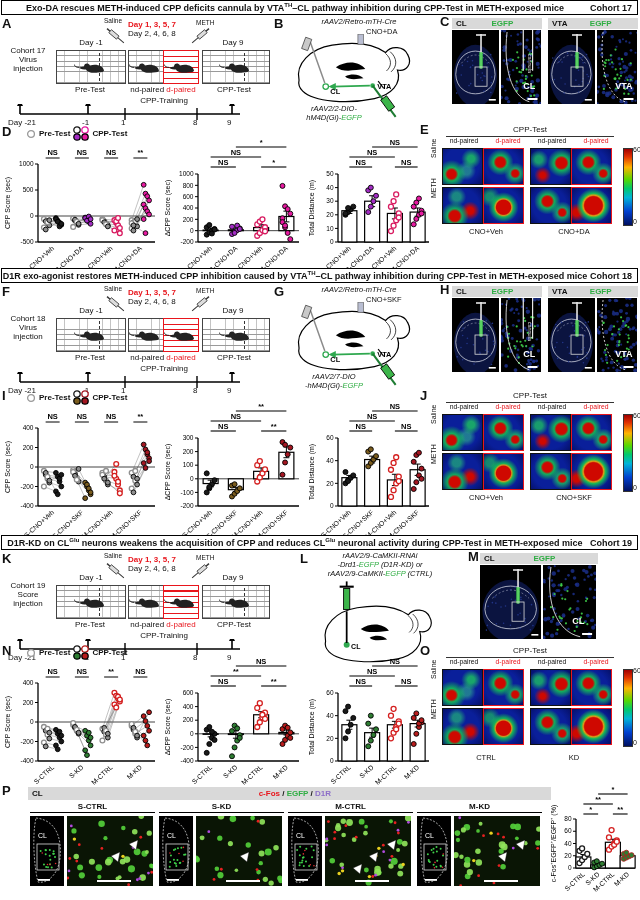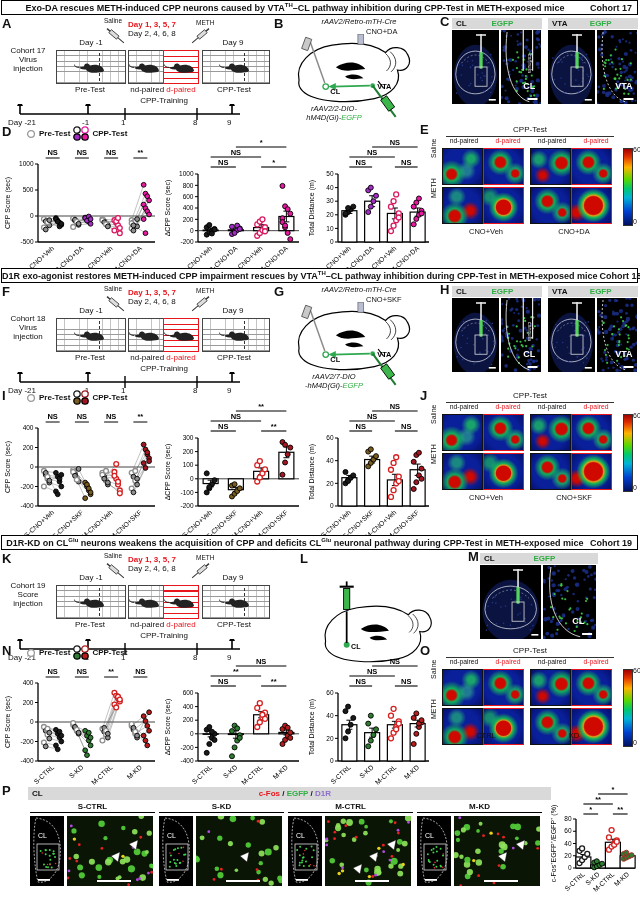--- a/index.html
+++ b/index.html
@@ -36,21 +36,21 @@
   .hp5{background:radial-gradient(circle at 55% 50%,#cf0800 0 32%,rgba(255,180,0,.85) 37%,rgba(20,200,80,.9) 44%,rgba(0,0,0,0) 62%),radial-gradient(circle at 12% 70%,#cf0800 0 8%,rgba(0,0,0,0) 22%),radial-gradient(circle at 50% 50%,#0a1f9a 0 62%,#051068 100%)}
   .cbar{background:linear-gradient(to bottom,#a00000 0,#e03000 10%,#ffb400 24%,#58d800 40%,#00c86e 52%,#00b4d8 64%,#0040d0 82%,#001060 100%);
         border:0.5px solid #333}
 </style>
 </head>
 <body>
 
 <div id="fig">
   <div class="sec" id="sec0" style="top:0;height:268px">
       <div class="hdr">
-        <div class="ttl"><span>Exo-DA rescues METH-induced CPP neurons caused by VTA</span><span class="sup">TH</span><span>–CL pathway inhibition during CPP-Test in METH-exposed mice</span></div>
+        <div class="ttl"><span>Exo-DA rescues METH-induced CPP deficits cannula by VTA</span><span class="sup">TH</span><span>–CL pathway inhibition during CPP-Test in METH-exposed mice</span></div>
         <div class="coh">Cohort 17</div>
       </div>
       <div class="abs" style="left:0;top:16px;width:272px;height:116px">
         <div class="pl" style="left:2px;top:0">A</div>
         <div class="abs sm" style="left:2px;top:30px;width:52px;text-align:center">
           <div>Cohort 17</div>
           <div>Virus</div>
           <div>injection</div>
         </div>
         <div class="abs sm" style="left:58px;top:22px;width:66px;text-align:center">Day -1</div>
@@ -771,21 +771,21 @@
           <div style="width:88px;text-align:center;font-size:7.5px">CNO+Veh</div>
           <div style="width:88px;text-align:center;font-size:7.5px">CNO+DA</div>
         </div>
         <div class="abs cbar" style="left:203px;top:22px;width:8px;height:76px"></div>
         <div class="abs xs" style="left:213px;top:20px;font-size:7px">600</div>
         <div class="abs xs" style="left:213px;top:92px;font-size:7px">0</div>
       </div>
     </div>
   <div class="sec" id="sec1" style="top:268px;height:267px">
       <div class="hdr">
-        <div class="ttl"><span>D1R exo-agonist restores METH-induced CPP impairment rescues by VTA</span><span class="sup">TH</span><span>–CL pathway inhibition during CPP-Test in METH-exposed mice</span></div>
+        <div class="ttl"><span>D1R exo-agonist restores METH-induced CPP inhibition caused by VTA</span><span class="sup">TH</span><span>–CL pathway inhibition during CPP-Test in METH-exposed mice</span></div>
         <div class="coh">Cohort 18</div>
       </div>
       <div class="abs" style="left:0;top:16px;width:272px;height:116px">
         <div class="pl" style="left:2px;top:0">F</div>
         <div class="abs sm" style="left:2px;top:30px;width:52px;text-align:center">
           <div>Cohort 18</div>
           <div>Virus</div>
           <div>injection</div>
         </div>
         <div class="abs sm" style="left:58px;top:22px;width:66px;text-align:center">Day -1</div>
@@ -1486,21 +1486,21 @@
           <div style="width:88px;text-align:center;font-size:7.5px">CNO+Veh</div>
           <div style="width:88px;text-align:center;font-size:7.5px">CNO+SKF</div>
         </div>
         <div class="abs cbar" style="left:203px;top:22px;width:8px;height:76px"></div>
         <div class="abs xs" style="left:213px;top:20px;font-size:7px">600</div>
         <div class="abs xs" style="left:213px;top:92px;font-size:7px">0</div>
       </div>
     </div>
   <div class="sec" id="sec2" style="top:535px;height:250px">
       <div class="hdr">
-        <div class="ttl"><span>D1R-KD on CL</span><span class="sup">Glu</span><span> neurons weakens the acquisition of CPP and deficits CL</span><span class="sup">Glu</span><span> neuronal pathway during CPP-Test in METH-exposed mice</span></div>
+        <div class="ttl"><span>D1R-KD on CL</span><span class="sup">Glu</span><span> neurons weakens the acquisition of CPP and reduces CL</span><span class="sup">Glu</span><span> neuronal activity during CPP-Test in METH-exposed mice</span></div>
         <div class="coh">Cohort 19</div>
       </div>
       <div class="abs" style="left:0;top:16px;width:272px;height:116px">
         <div class="pl" style="left:2px;top:0">K</div>
         <div class="abs sm" style="left:2px;top:30px;width:52px;text-align:center">
           <div>Cohort 19</div>
           <div>Score injection</div>
         </div>
         <div class="abs sm" style="left:58px;top:22px;width:66px;text-align:center">Day -1</div>
         <div class="abs sm" style="left:200px;top:22px;width:66px;text-align:center">Day 9</div>
@@ -1564,20 +1564,25 @@
           <line x1="197" y1="4" x2="197" y2="16" stroke="#000" stroke-width="1.4"></line>
         </svg>
         <div class="abs sm" style="left:8px;top:102px">Day -21</div>
         <div class="abs sm" style="left:82px;top:102px">-1</div>
         <div class="abs sm" style="left:121px;top:102px">1</div>
         <div class="abs sm" style="left:193px;top:102px">8</div>
         <div class="abs sm" style="left:227px;top:102px">9</div>
       </div>
       <div class="abs" style="left:300px;top:16px;width:160px;height:116px">
         <div class="pl" style="left:0;top:0">L</div>
+        <div class="abs" style="left:0;top:0;width:100%;text-align:center;font-size:7.5px">
+          <div><span style="font-style: italic;">rAAV2/9-CaMKII-RNAi</span></div>
+          <div><span style="font-style: italic;">-Drd1-</span><span style="font-style: italic; color: rgb(47, 174, 67);">EGFP</span><span style="font-style: italic;"> (D1R-KD) or</span></div>
+          <div><span style="font-style: italic;">rAAV2/9-CaMKII-</span><span style="font-style: italic; color: rgb(47, 174, 67);">EGFP</span><span style="font-style: italic;"> (CTRL)</span></div>
+        </div>
         <svg width="160" height="86" viewBox="0 0 150 86" style="position:absolute;left:0;top:30px">
           <g transform="translate(10,18) scale(0.88)">
             <path d="M12,48 C8,30 24,14 48,10 C72,6 92,8 106,18 C112,10 126,11 130,20 C136,31 128,39 119,37 C124,52 112,64 94,68 C66,74 28,72 16,60 C12,56 11,52 12,48 Z" fill="#fff" stroke="#000" stroke-width="1.3"></path>
             <path d="M106,19 C113,25 113,33 107,38 M111,17 C119,24 119,33 112,39" stroke="#000" stroke-width="0.8" fill="none"></path>
             <path d="M52,34 C64,26 78,28 84,36 C72,37 60,40 52,34 Z" fill="#000"></path>
             <path d="M62,44 C70,40 78,42 82,46 C74,47 66,48 62,44 Z" fill="#000"></path>
             <circle cx="36" cy="52" r="3.4" fill="#2fa84f"></circle>
             <text x="41" y="57" font-size="8" font-weight="bold">CL</text>
             <line x1="36" y1="50" x2="36" y2="14" stroke="#000" stroke-width="2"></line>
             <rect x="32.5" y="-12" width="7" height="24" fill="#3cb54a" stroke="#000" stroke-width="1"></rect>
@@ -2037,21 +2042,21 @@
           <div class="hmcell hm-nd hp2" style="width:41px;height:37px;margin-left:6px;"></div>
           <div class="hmcell hm-d hp1" style="width:41px;height:37px;"></div>
         </div>
         <div class="abs xs" style="left:10px;top:72px;transform:rotate(-90deg);transform-origin:left top;font-size:7px">METH</div>
         <div class="abs" style="left:22px;top:61px;display:flex">
           <div class="hmcell hm-nd hp4" style="width:41px;height:37px;"></div>
           <div class="hmcell hm-d hp3" style="width:41px;height:37px;"></div>
           <div class="hmcell hm-nd hp1" style="width:41px;height:37px;margin-left:6px;"></div>
           <div class="hmcell hm-d hp5" style="width:41px;height:37px;"></div>
         </div>
-        <div class="abs" style="left:22px;top:84px;width:176px;display:flex">
+        <div class="abs" style="left:22px;top:106px;width:176px;display:flex">
           <div style="width:88px;text-align:center;font-size:7.5px">CTRL</div>
           <div style="width:88px;text-align:center;font-size:7.5px">KD</div>
         </div>
         <div class="abs cbar" style="left:203px;top:22px;width:8px;height:76px"></div>
         <div class="abs xs" style="left:213px;top:20px;font-size:7px">600</div>
         <div class="abs xs" style="left:213px;top:92px;font-size:7px">0</div>
       </div>
     </div>
   <div class="sec" id="secP" style="top:785px;height:115px">
       <div class="pl" style="left:2px;top:-2px">P</div>

